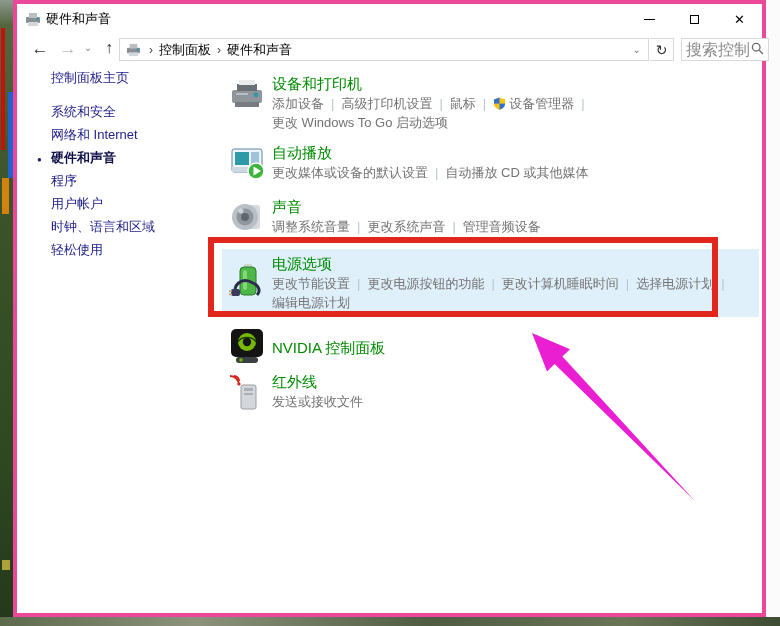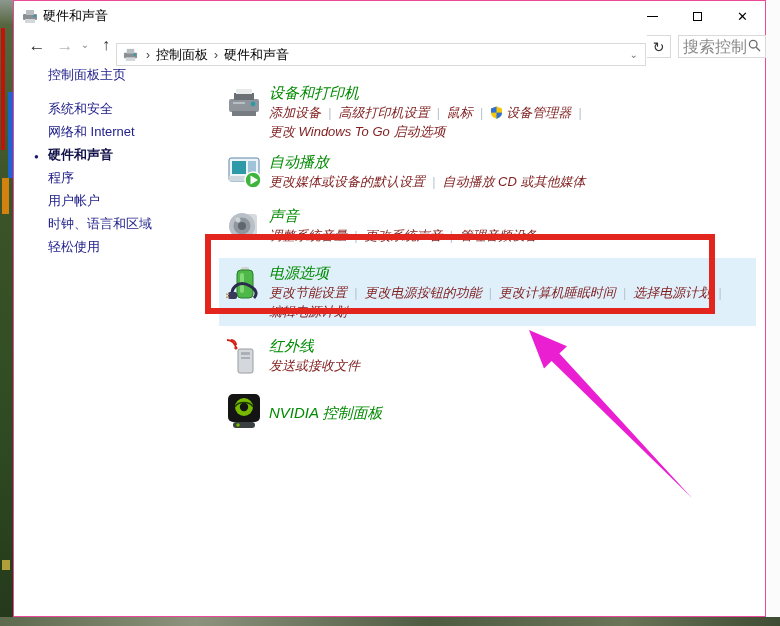--- a/index.html
+++ b/index.html
@@ -8,41 +8,41 @@
 
   
   #desktop-left { position:absolute; left:0; top:0; width:13px; height:626px;
     background:linear-gradient(180deg,#8d988f 0%,#55663f 4%,#3c5429 30%,#2f4a22 70%,#24391b 100%); }
   #desktop-left .dk { position:absolute; }
   #desktop-bottom { position:absolute; left:0; top:617px; width:780px; height:9px;
     background:linear-gradient(90deg,#5d6a4c,#8d927c 25%,#4f5c42 55%,#6a7457 80%,#3e4c33); }
 
   
   #win { position:absolute; left:13px; top:0; width:753px; height:617px;
-    background:#fff; border:1px solid #ec4899; }
+    background:#fff; border:4px solid #ec4899; }
 
   
   #titlebar { position:relative; height:30px; display:flex; align-items:center; }
   #title-icon { margin:0 5px 0 8px; width:16px; height:16px; }
   #title-text { font-size:13px; color:#000; }
   #win-controls { position:absolute; right:0; top:0; height:30px; display:flex; }
   .wbtn { width:45px; height:30px; display:flex; align-items:center; justify-content:center; cursor:default; }
   .glyph-min { width:11px; height:1px; background:#000; display:block; }
   .glyph-max { width:9px; height:9px; border:1px solid #000; display:block; }
   .glyph-close { font-size:13px; color:#000; line-height:1; }
 
   
   #navbar { position:relative; height:32px; display:flex; align-items:center; }
   .navglyph { font-size:15px; line-height:1; text-align:center; }
   #back-btn   { position:absolute; left:12px;  top:6px; width:22px; color:#333; font-size:17px; }
   #fwd-btn    { position:absolute; left:40px;  top:6px; width:22px; color:#b9b9b9; font-size:17px; }
   #hist-btn   { position:absolute; left:64px;  top:9px; width:14px; color:#8a8a8a; font-size:10px; }
   #up-btn     { position:absolute; left:82px;  top:6px; width:20px; color:#333; font-size:16px; }
   #addressbar { position:absolute; left:102px; top:4px; width:530px; height:23px;
-    border:1px solid #d9d9d9; background:#fff; display:flex; align-items:center; padding:0 4px;margin-top:8px; }
+    border:1px solid #d9d9d9; background:#fff; display:flex; align-items:center; padding:0 4px; }
   #addr-icon { width:15px; height:15px; margin:0 2px; flex:none; }
   .crumb-sep { font-size:12px; color:#444; margin:0 6px; }
   .crumb { font-size:13px; color:#000; white-space:nowrap; }
   #addr-drop { margin-left:auto; color:#777; font-size:10px; padding:0 3px; }
   #refresh-btn { position:absolute; left:633px; top:4px; width:24px; height:23px;
     border:1px solid #d9d9d9; border-left:none; background:#fff; display:flex; align-items:center; justify-content:center;
     color:#333; font-size:14px; }
   #searchbox { position:absolute; left:664px; top:4px; width:88px; height:23px;
     border:1px solid #d9d9d9; background:#fff; display:flex; align-items:center; padding:0 4px; }
   #search-input { border:none; outline:none; width:100%; font-size:16px; color:#444; }
@@ -50,30 +50,30 @@
   #search-icon { flex:none; }
 
   
   #sidebar { position:absolute; left:0; top:62px; width:200px;padding-left:12px; }
   .side-item { position:relative; font-size:13px; color:#21218b; padding:4px 0 4px 22px; line-height:15px; cursor:pointer; }
   .side-item.first { margin-bottom:11px; }
   .side-item.active { font-weight:bold; color:#101048; }
   .side-item .bullet { position:absolute; left:8px; top:6px; font-size:8px; color:#1a1a6e; }
 
   
-  #main { position:absolute; left:212px; top:58px; width:539px; padding-top:24px;font-style:italic; }
+  #main { position:absolute; left:212px; top:46px; width:539px; padding-top:24px; }
   .section { display:flex; margin-bottom:11px; }
   .sec-icon { width:43px; flex:none; padding-top:1px; }
   .sec-body { flex:1; }
   .sec-title { font-size:15px; line-height:20px; color:#008a00; cursor:pointer; }
   .link-row { font-size:13px; line-height:19px; white-space:nowrap; }
-  .tlink { color:#7f1d1d; cursor:pointer; }
+  .tlink { color:#737373; cursor:pointer; }
   .pipe { color:#b9c6d0; margin:0 7px; }
   .shield { margin-right:3px; vertical-align:-2px; }
-  .section.hl { background:#dff0fb; margin-left:-7px; padding:5px 0 5px 7px; width:537px; margin-top:-2px; margin-bottom:10px; }
+  .section.hl { background:#dff0fb; margin-left:-7px; padding:5px 0 5px 7px; width:537px; margin-top:-2px; margin-bottom:10px;align-items:center; }
   .section.app { align-items:center; margin-bottom:4px; min-height:38px; }
   .section.app .sec-title { font-size:15px; }
 
   
   #red-box { position:absolute; left:191px; top:233px; width:510px; height:80px;
     border:6px solid #e3261d; pointer-events:none; }
   #arrow-svg { position:absolute; left:502px; top:320px; pointer-events:none; }
 </style>
 </head>
 <body>
@@ -220,47 +220,47 @@
               <rect x="2" y="28" width="9" height="7" rx="2" fill="#3a3a5c"></rect>
               <rect x="0" y="29.5" width="3" height="1.6" fill="#c9a36a"></rect>
               <rect x="0" y="32.5" width="3" height="1.6" fill="#c9a36a"></rect>
             </svg></div>
           <div class="sec-body">
             <div class="sec-title">电源选项</div>
             <div class="link-row"><span class="tlink">更改节能设置</span><span class="pipe">|</span><span class="tlink">更改电源按钮的功能</span><span class="pipe">|</span><span class="tlink">更改计算机睡眠时间</span><span class="pipe">|</span><span class="tlink">选择电源计划</span><span class="pipe">|</span></div>
             <div class="link-row"><span class="tlink">编辑电源计划</span></div>
           </div>
         </div>
-        <div class="section">
-          <div class="sec-icon"><svg width="38" height="40" viewBox="0 0 38 40">
-              <rect x="12" y="12" width="15" height="24" rx="2" fill="#d4d7db" stroke="#9a9da1"></rect>
-              <rect x="15" y="15" width="9" height="3" fill="#aab0b6"></rect>
-              <rect x="15" y="20" width="9" height="2" fill="#aab0b6"></rect>
-              <path d="M10,12 A9 9 0 0 0 1,3" fill="none" stroke="#d42015" stroke-width="2"></path>
-              <path d="M10,8 A5 5 0 0 0 5,3" fill="none" stroke="#d42015" stroke-width="2"></path>
-              <circle cx="10" cy="11" r="1.6" fill="#d42015"></circle>
-            </svg></div>
-          <div class="sec-body">
-            <div class="sec-title">红外线</div>
-            <div class="link-row"><span class="tlink">发送或接收文件</span></div>
-          </div>
-        </div>
         <div class="section app">
           <div class="sec-icon"><svg width="36" height="36" viewBox="0 0 36 36">
               <rect x="2" y="1" width="32" height="28" rx="5" fill="#141414"></rect>
               <circle cx="18" cy="14" r="9" fill="#76b900"></circle>
               <circle cx="18" cy="14" r="4.2" fill="#141414"></circle>
               <path d="M9,14 C12,8 24,8 27,14" fill="none" stroke="#1e3a00" stroke-width="1.5"></path>
               <rect x="7" y="29" width="22" height="6" rx="3" fill="#3a3f41"></rect>
               <circle cx="12" cy="32" r="1.8" fill="#76b900"></circle>
             </svg></div>
           <div class="sec-body">
             <div class="sec-title">NVIDIA 控制面板</div>
           </div>
         </div>
+        <div class="section">
+          <div class="sec-icon"><svg width="38" height="40" viewBox="0 0 38 40">
+              <rect x="12" y="12" width="15" height="24" rx="2" fill="#d4d7db" stroke="#9a9da1"></rect>
+              <rect x="15" y="15" width="9" height="3" fill="#aab0b6"></rect>
+              <rect x="15" y="20" width="9" height="2" fill="#aab0b6"></rect>
+              <path d="M10,12 A9 9 0 0 0 1,3" fill="none" stroke="#d42015" stroke-width="2"></path>
+              <path d="M10,8 A5 5 0 0 0 5,3" fill="none" stroke="#d42015" stroke-width="2"></path>
+              <circle cx="10" cy="11" r="1.6" fill="#d42015"></circle>
+            </svg></div>
+          <div class="sec-body">
+            <div class="sec-title">红外线</div>
+            <div class="link-row"><span class="tlink">发送或接收文件</span></div>
+          </div>
+        </div>
       </div>
 
     <div id="red-box"></div>
 
     <svg id="arrow-svg" width="190" height="190" viewBox="0 0 190 190">
       <polygon points="13,9 51,25.2 43.4,32.5 176,177 35.6,40.1 28,47.4" fill="#ea1fd2"></polygon>
     </svg>
 
   </div>
 </div>

